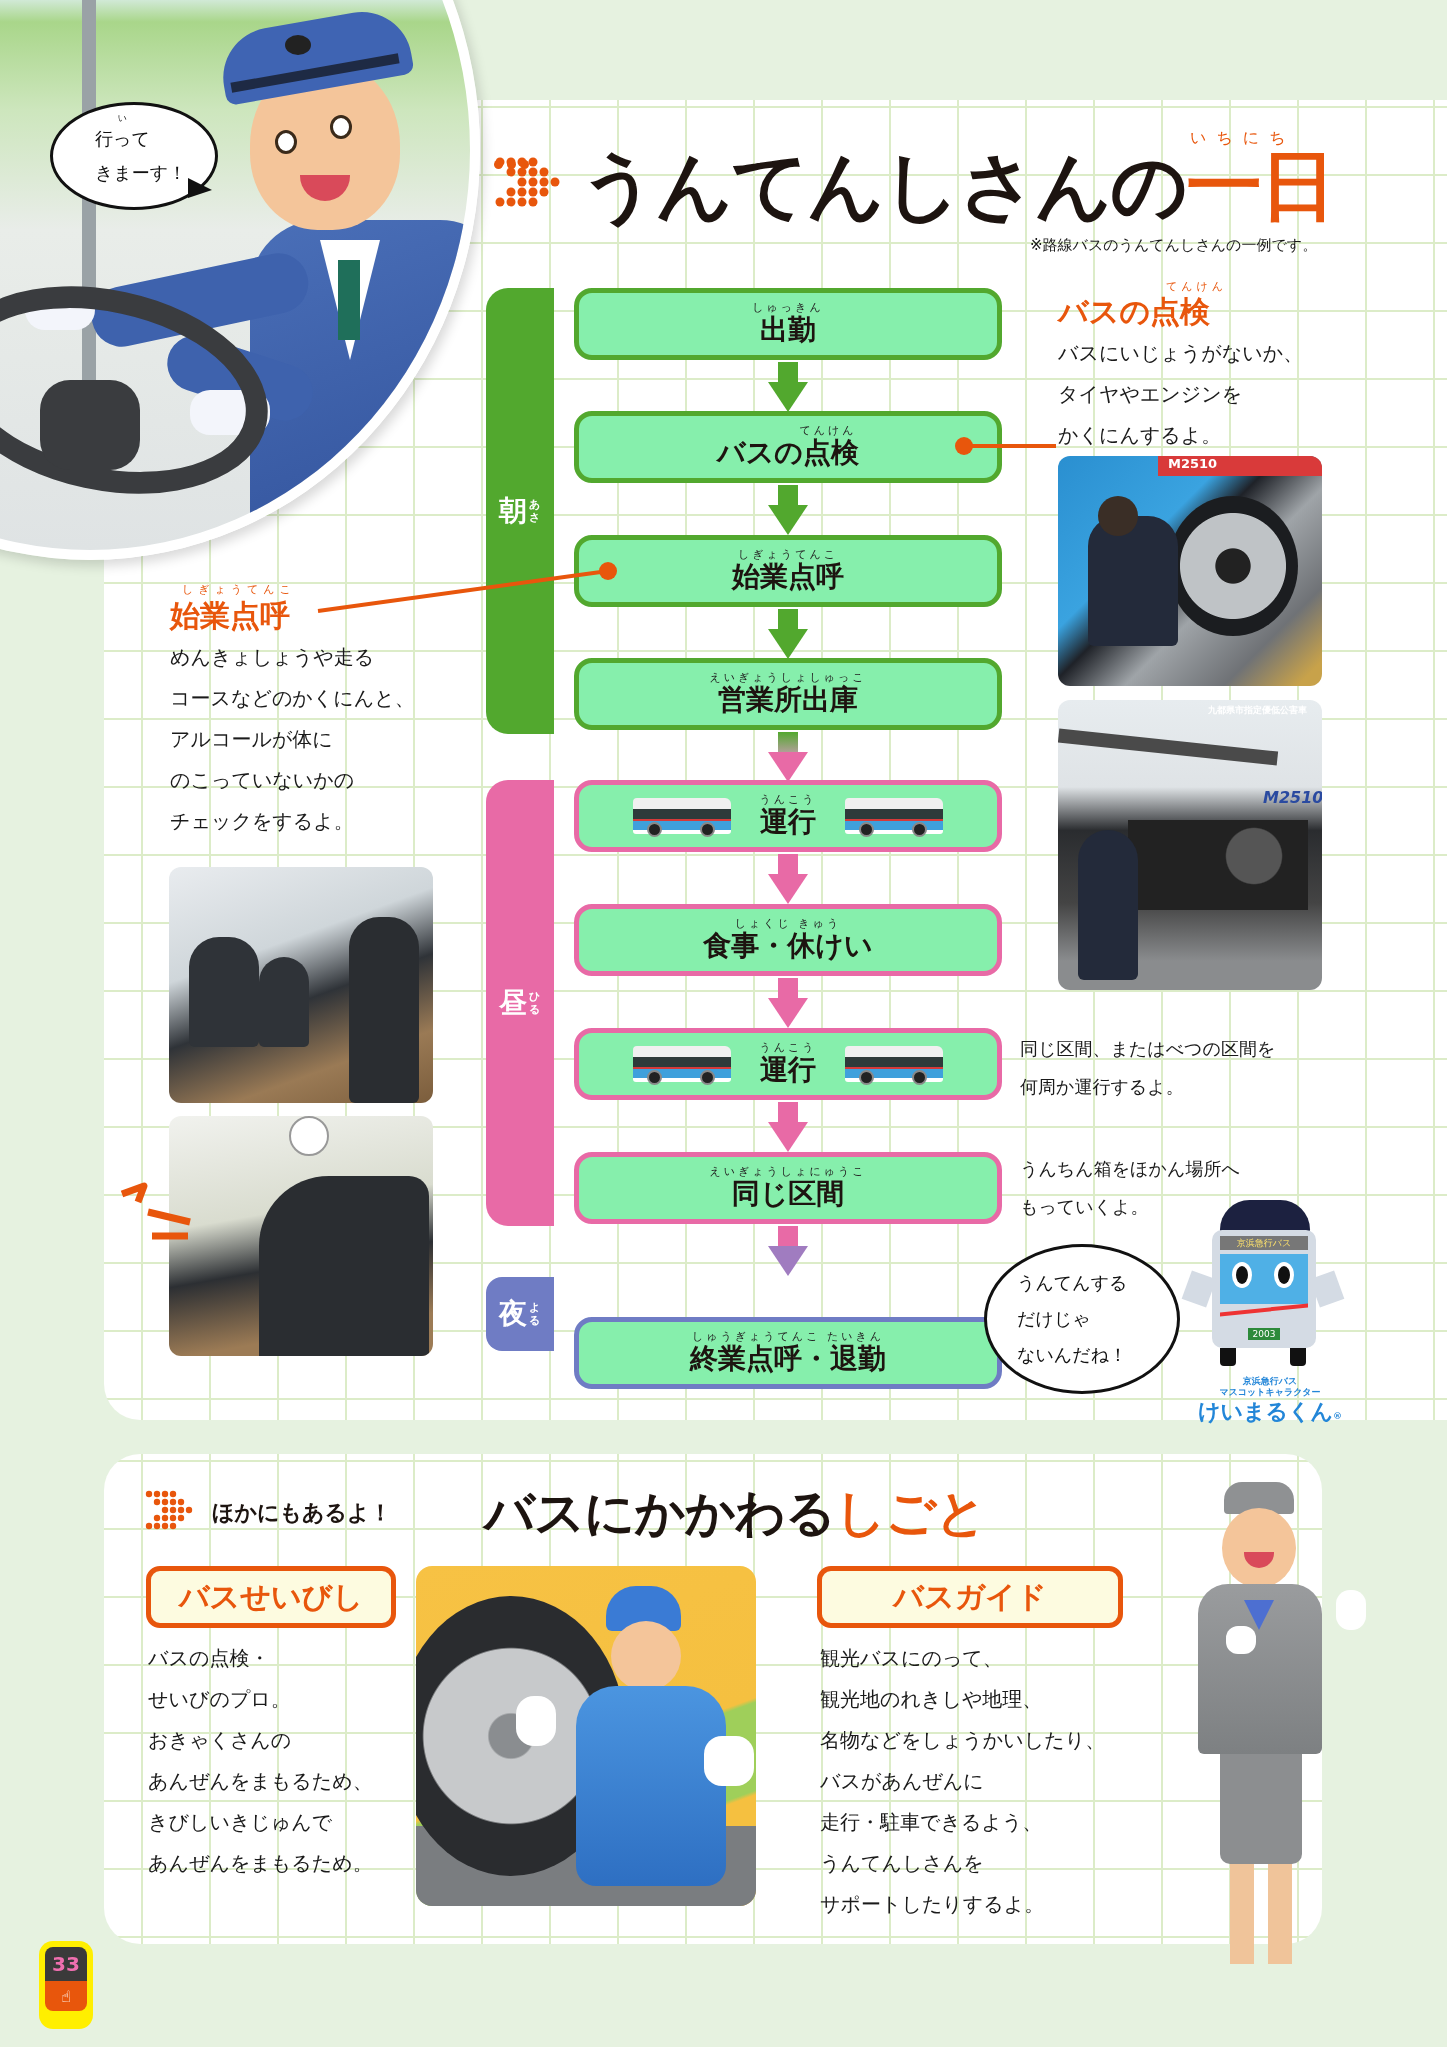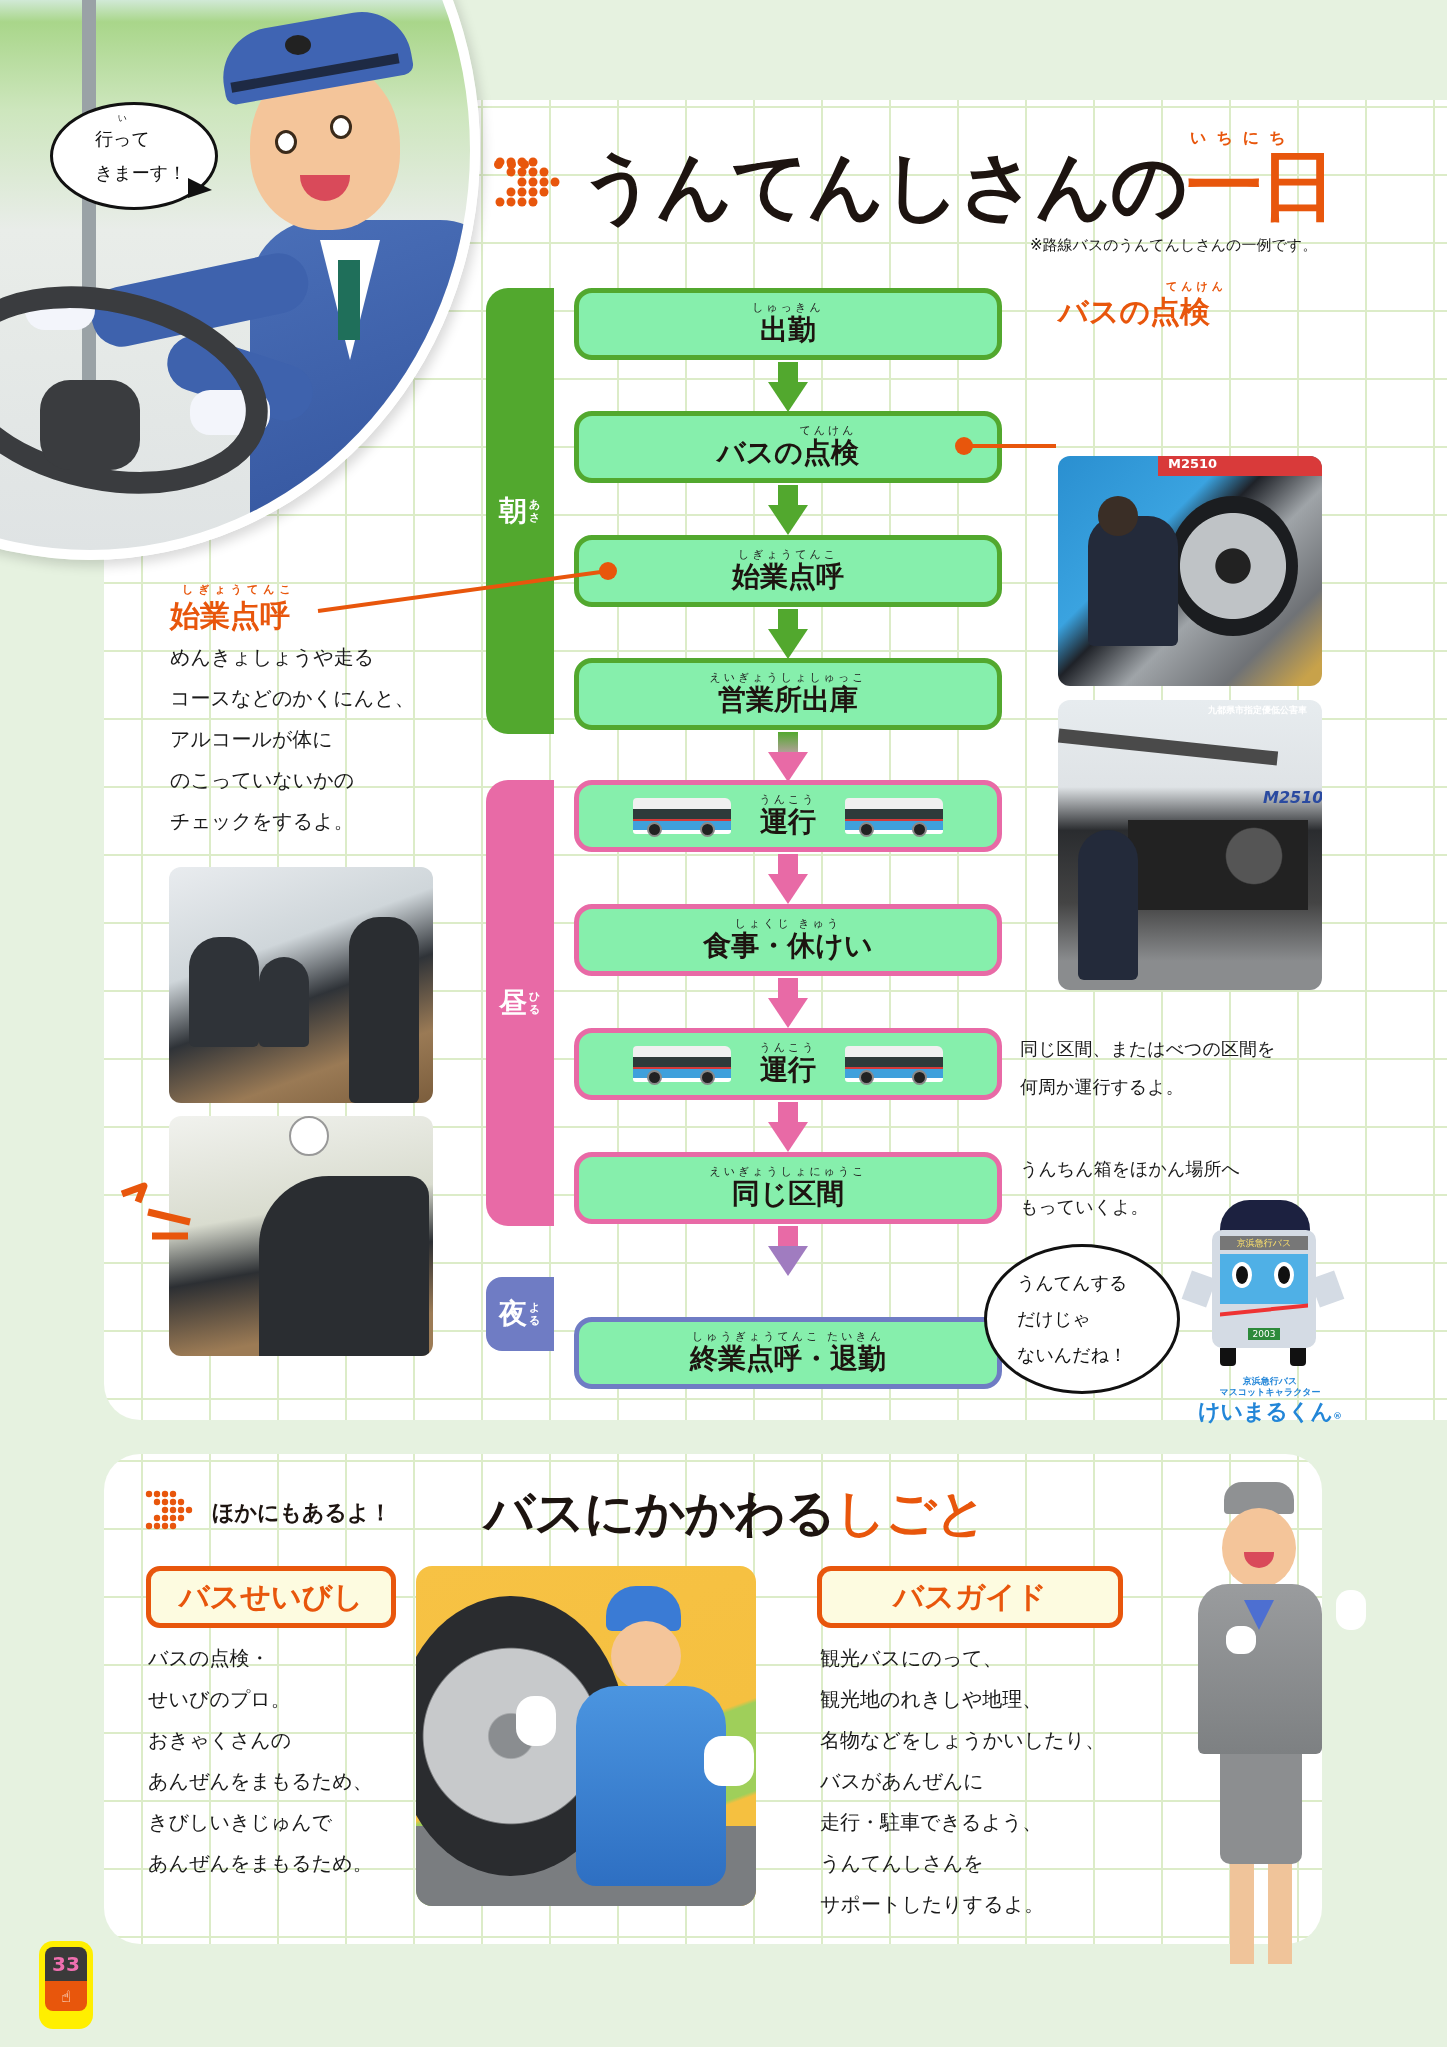--- a/index.html
+++ b/index.html
@@ -26,21 +26,21 @@
   .panel-bottom { left: 104px; top: 1454px; width: 1218px; height: 490px; border-radius: 36px; }
 
   
   .dots { display: grid; gap: 4px; }
   .dots span { width: 9px; height: 9px; border-radius: 50%; background: #e8560c; display: block; }
   .title-main {
     font-family: "DejaVu Sans", sans-serif; font-weight: bold; font-size: 76px;
     letter-spacing: -2px; color: #1d1410; white-space: nowrap;
   }
   .title-accent { color: #e8560c; }
-  .ruby-small { font-size: 16px; color: #e8560c; letter-spacing: 10px; font-weight: bold; }
+  .ruby-small { font-size: 16px; color: #e8560c; letter-spacing: 10px; }
   .note { font-size: 15px; color: #1a1a1a; }
 
   
   .phase-bar {
     position: absolute; left: 486px; width: 68px;
     border-radius: 22px 0 0 22px;
     display: flex; align-items: center; justify-content: center;
     color: #fff; font-weight: bold; font-size: 28px;
   }
   .phase-bar .rb { font-size: 11px; line-height: 13px; display: inline-block; width: 12px; margin-left: 2px; }
@@ -294,20 +294,25 @@
 <svg class="abs" style="left:0;top:0;" width="1447" height="700">
   <line x1="964" y1="446" x2="1056" y2="446" stroke="#e8560c" stroke-width="4"></line>
   <circle cx="964" cy="446" r="9" fill="#e8560c"></circle>
   <line x1="608" y1="571" x2="318" y2="611" stroke="#e8560c" stroke-width="4"></line>
   <circle cx="608" cy="571" r="9" fill="#e8560c"></circle>
 </svg>
 
 <div class="abs" style="left:1058px;top:282px;">
   <div class="ruby-small" style="font-size:11px;letter-spacing:4px;margin-left:108px;line-height:10px;">てんけん</div>
   <div class="callout-title">バスの点検</div>
+  <div class="body-text">
+    <div>バスにいじょうがないか、</div>
+    <div>タイヤやエンジンを</div>
+    <div>かくにんするよ。</div>
+  </div>
 </div>
 
 <div class="abs" style="left:170px;top:584px;">
   <div class="ruby-small" style="font-size:11px;letter-spacing:5px;margin-left:12px;line-height:12px;">しぎょうてんこ</div>
   <div class="callout-title">始業点呼</div>
   <div class="body-text">
     <div>めんきょしょうや走る</div>
     <div>コースなどのかくにんと、</div>
     <div>アルコールが体に</div>
     <div>のこっていないかの</div>

